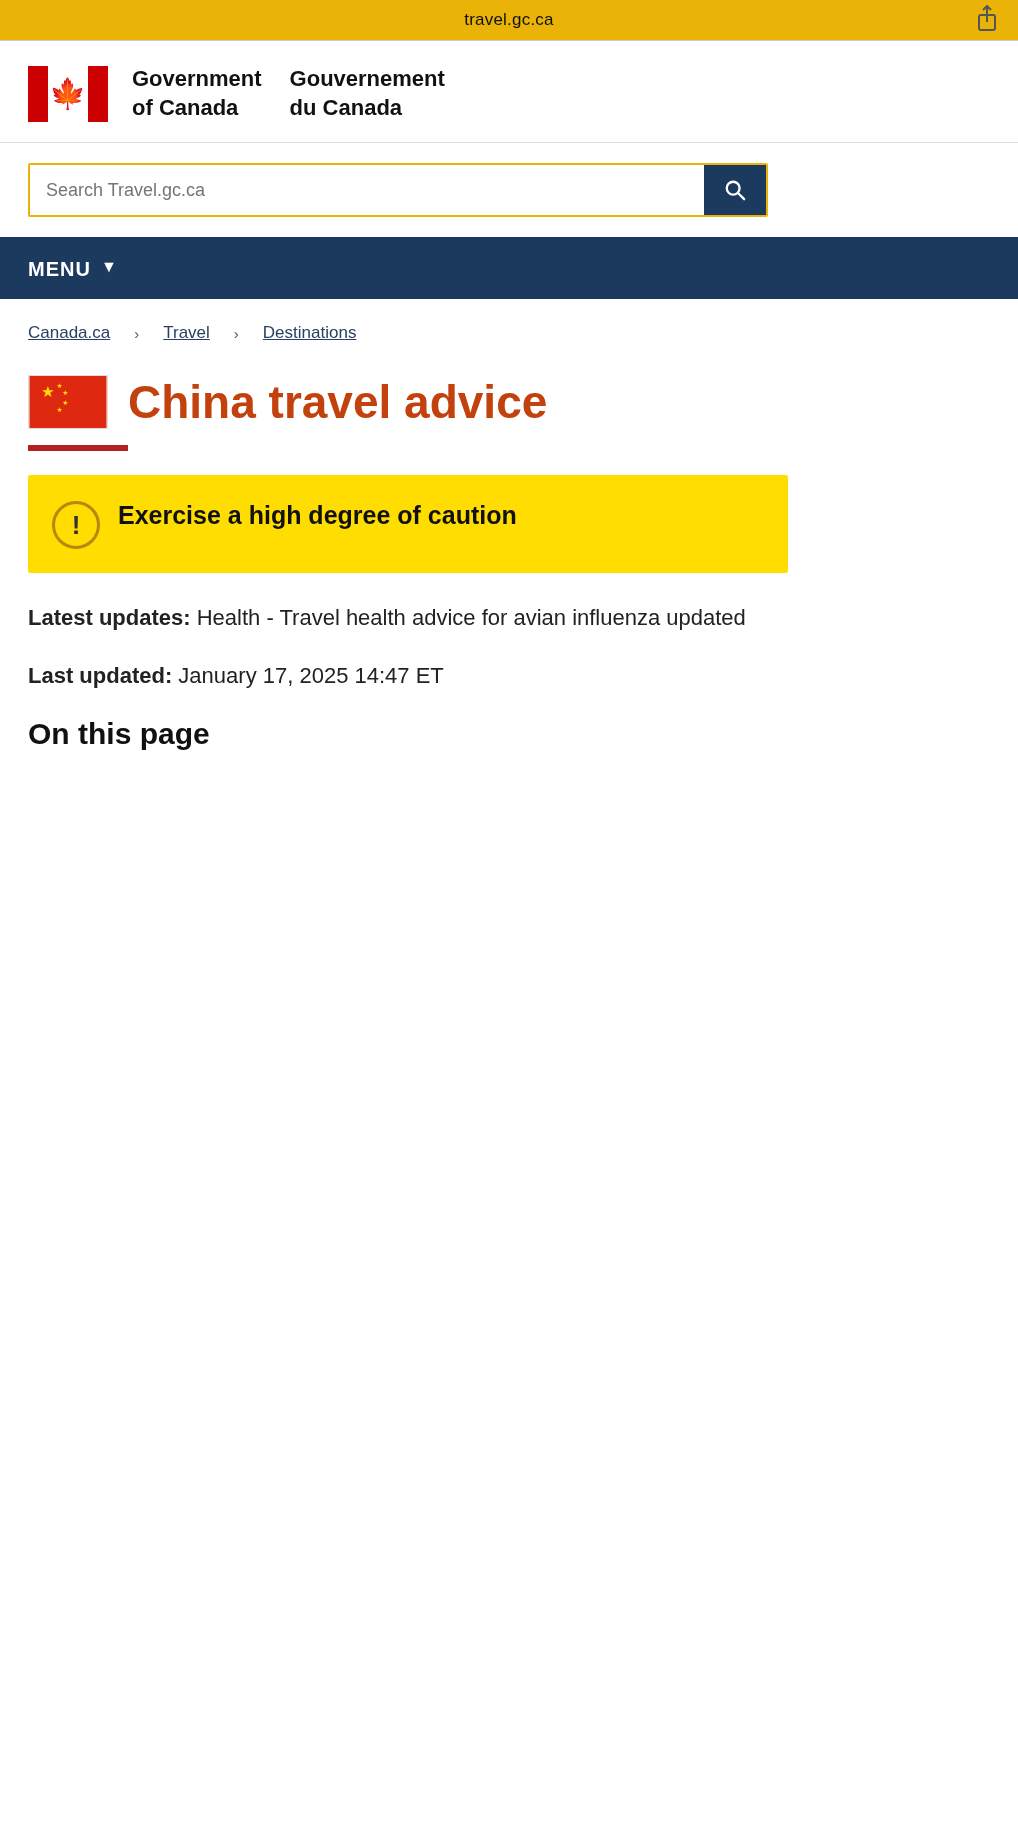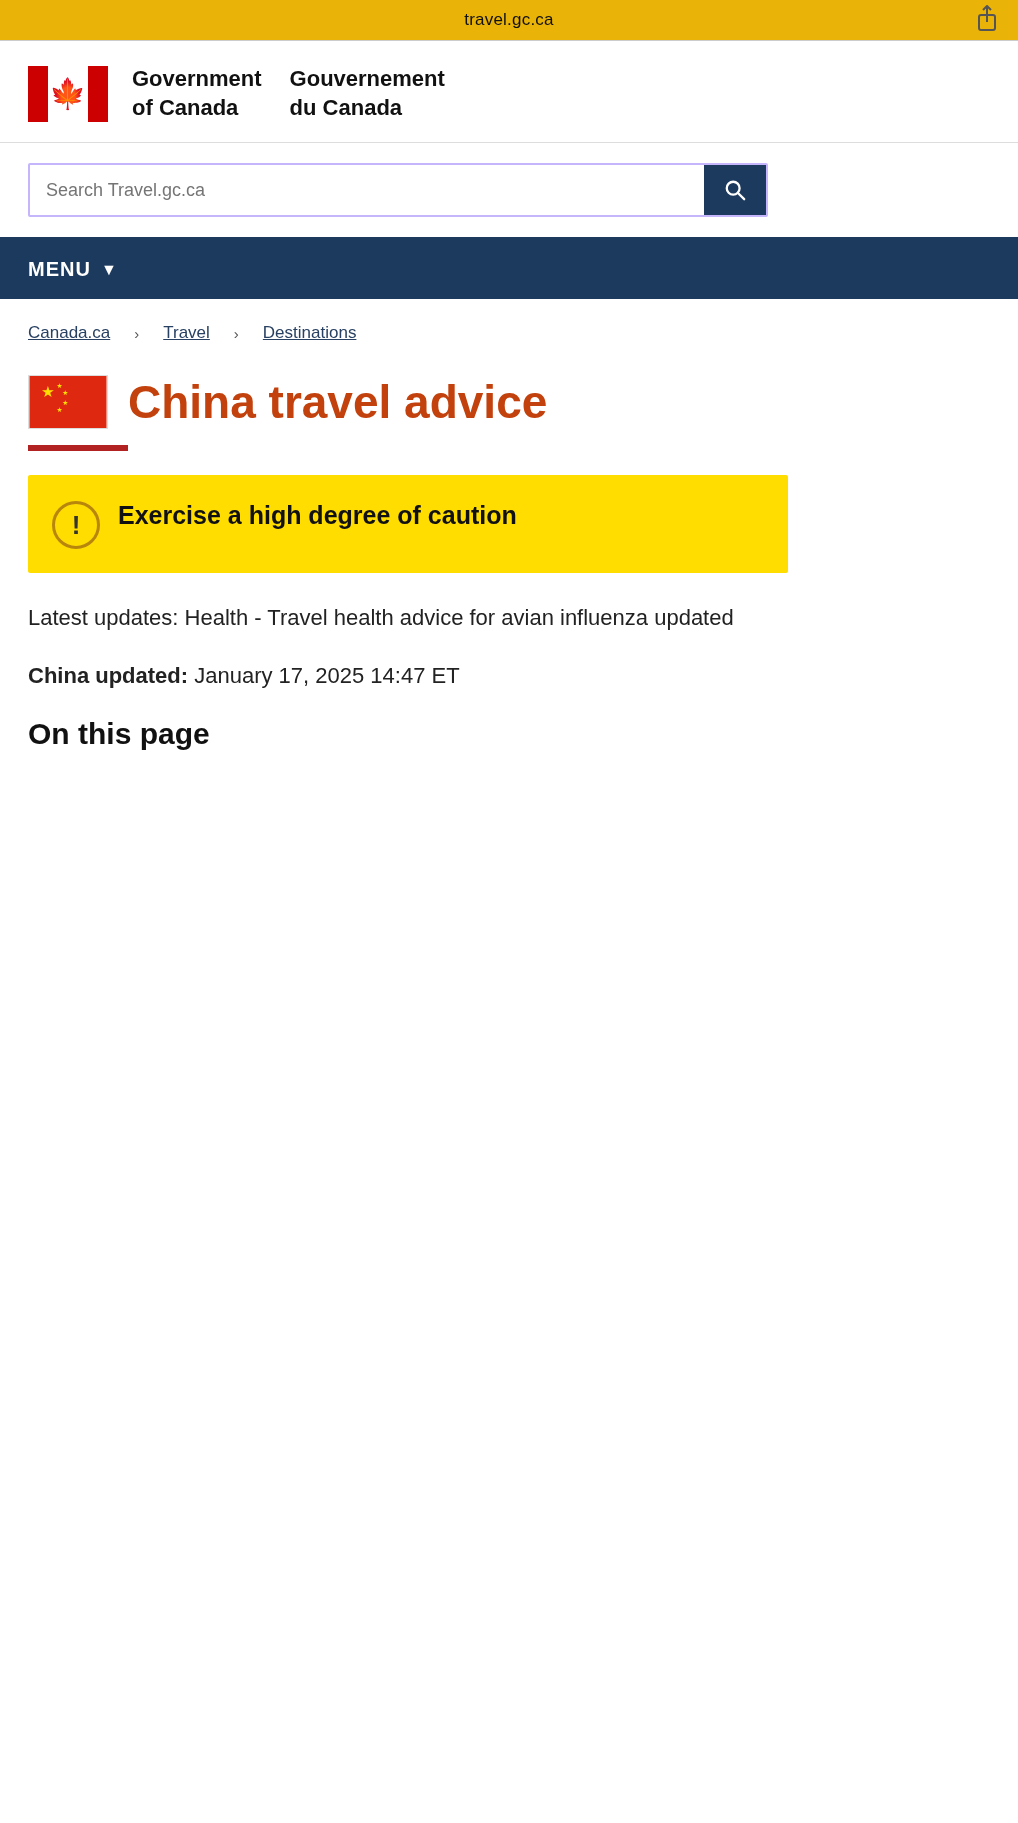--- a/index.html
+++ b/index.html
@@ -72,21 +72,21 @@
       line-height: 1.3;
     }
 
     
     .search-section {
       padding: 20px 28px;
       border-bottom: 3px solid #1c3a5e;
     }
     .search-form {
       display: flex;
-      border: 2px solid #c4b5fd;
+      border: 2px solid #eab308;
       border-radius: 2px;
       overflow: hidden;
       max-width: 740px;
     }
     .search-input {
       flex: 1;
       padding: 14px 16px;
       font-size: 18px;
       border: none;
       outline: none;
@@ -117,21 +117,21 @@
     .menu-button {
       background: none;
       border: none;
       color: #fff;
       font-size: 20px;
       font-weight: 700;
       letter-spacing: 1px;
       padding: 18px 0;
       cursor: pointer;
       display: flex;
-      align-items: center;
+      align-items: flex-start;
       gap: 10px;
     }
     .menu-chevron {
       font-size: 16px;
     }
 
     
     .main-content {
       padding: 24px 28px;
     }
@@ -222,21 +222,21 @@
     }
 
     
     .updates-section {
       margin-bottom: 24px;
       font-size: 22px;
       line-height: 1.55;
       color: #222;
     }
     .updates-label {
-      font-weight: 400;
+      font-weight: 700;
     }
     .updates-text {
       font-weight: 400;
     }
 
     
     .last-updated-section {
       margin-bottom: 24px;
       font-size: 22px;
       line-height: 1.55;
@@ -344,19 +344,19 @@
     </div>
     <div class="warning-text">Exercise a high degree of caution</div>
   </div>
 
   <div class="updates-section">
     <span class="updates-label">Latest updates:</span>
     <span class="updates-text">Health - Travel health advice for avian influenza updated</span>
   </div>
 
   <div class="last-updated-section">
-    <span class="last-updated-label">China updated:</span>
+    <span class="last-updated-label">Last updated:</span>
     <span class="last-updated-text">January 17, 2025 14:47 ET</span>
   </div>
 
   <h2 class="on-this-page-heading">On this page</h2>
 
 </div>
 
 </body></html>

